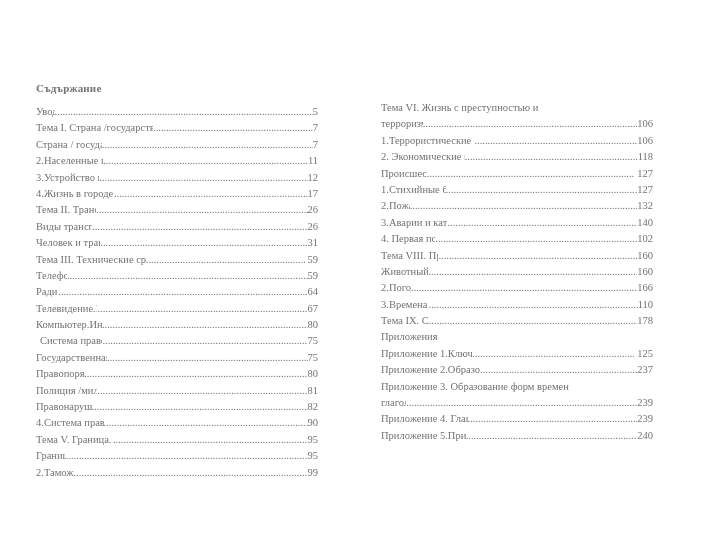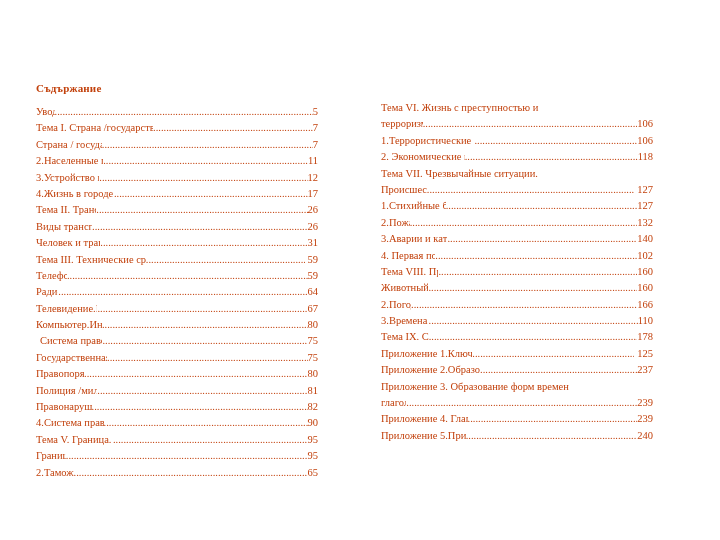--- a/index.html
+++ b/index.html
@@ -7,21 +7,21 @@
     padding: 0;
     background: #ffffff;
   }
   .page {
     position: relative;
     width: 720px;
     height: 540px;
     background: #ffffff;
     overflow: hidden;
     font-family: "Liberation Serif", "DejaVu Serif", serif;
-    color: #c2410c;
+    color: #737373;
   }
   .toc-title {
     position: absolute;
     left: 36px;
     top: 82px;
     font-size: 11px;
     font-weight: bold;
     letter-spacing: 0.2px;
     white-space: nowrap;
   }
@@ -186,21 +186,21 @@
         <span class="toc-page">95</span>
       </div>
       <div class="toc-row">
         <span class="toc-label">Граница</span>
         <span class="toc-leader"></span>
         <span class="toc-page">95</span>
       </div>
       <div class="toc-row">
         <span class="toc-label">2.Таможня</span>
         <span class="toc-leader"></span>
-        <span class="toc-page">65</span>
+        <span class="toc-page">99</span>
       </div>
     </div>
 
   <div class="column right" id="toc-right">
       <div class="toc-row noleader">
         <span class="toc-label">Тема VI. Жизнь с преступностью и</span>
       </div>
       <div class="toc-row">
         <span class="toc-label">терроризмом</span>
         <span class="toc-leader"></span>
@@ -209,23 +209,20 @@
       <div class="toc-row">
         <span class="toc-label">1.Террористические акты и нападения</span>
         <span class="toc-leader"></span>
         <span class="toc-page">106</span>
       </div>
       <div class="toc-row">
         <span class="toc-label">2. Экономические преступления</span>
         <span class="toc-leader"></span>
         <span class="toc-page">118</span>
       </div>
-      <div class="toc-row noleader">
-        <span class="toc-label">Тема VII. Чрезвычайные ситуации.</span>
-      </div>
       <div class="toc-row gap">
         <span class="toc-label">Происшествия</span>
         <span class="toc-leader"></span>
         <span class="toc-page">127</span>
       </div>
       <div class="toc-row">
         <span class="toc-label">1.Стихийные бедствия</span>
         <span class="toc-leader"></span>
         <span class="toc-page">127</span>
       </div>
@@ -262,20 +259,23 @@
       <div class="toc-row">
         <span class="toc-label">3.Времена года</span>
         <span class="toc-leader"></span>
         <span class="toc-page">110</span>
       </div>
       <div class="toc-row">
         <span class="toc-label">Тема IX. Спорт</span>
         <span class="toc-leader"></span>
         <span class="toc-page">178</span>
       </div>
+      <div class="toc-row noleader">
+        <span class="toc-label">Приложения</span>
+      </div>
       <div class="toc-row gap">
         <span class="toc-label">Приложение 1.Ключи к упражнениям</span>
         <span class="toc-leader"></span>
         <span class="toc-page">125</span>
       </div>
       <div class="toc-row">
         <span class="toc-label">Приложение 2.Образование видов глагола</span>
         <span class="toc-leader"></span>
         <span class="toc-page">237</span>
       </div>

